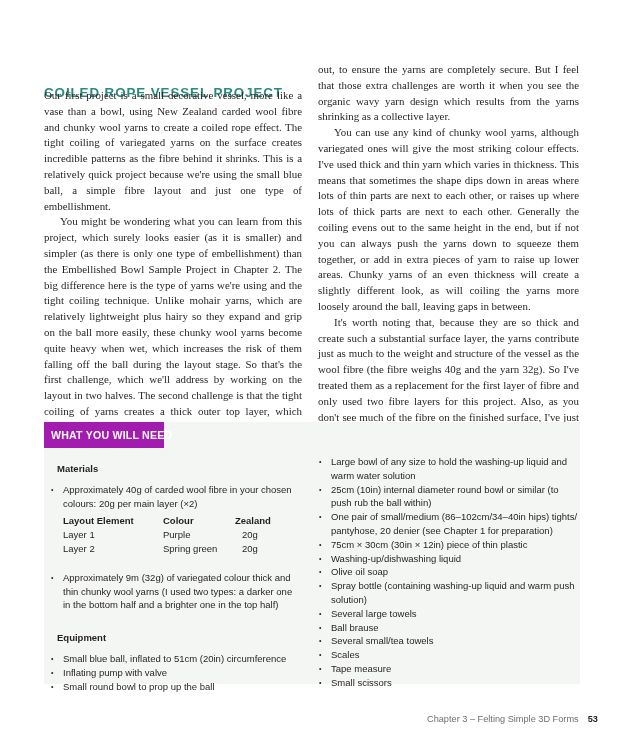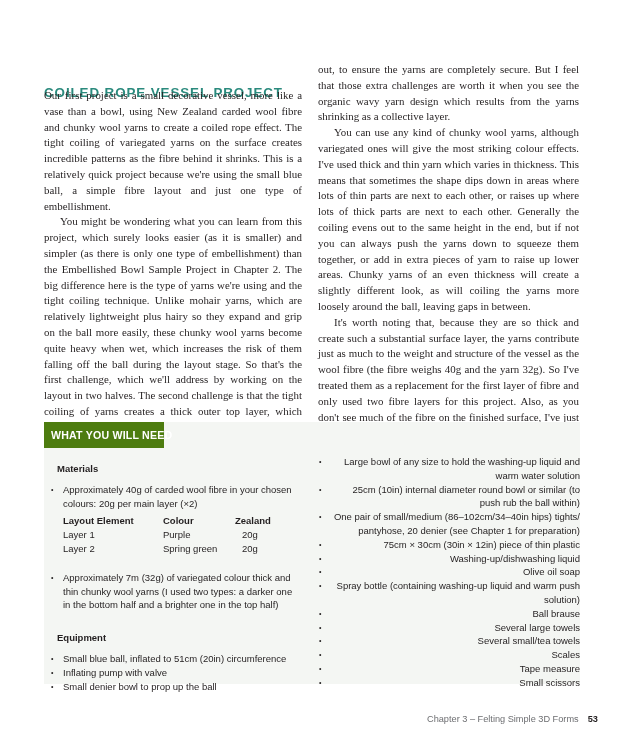--- a/index.html
+++ b/index.html
@@ -24,33 +24,33 @@
   .col.right { left: 318px; top: 62px; width: 261px; }
   .col p { margin: 0; }
   .col p.indent { text-indent: 16px; }
 
   .box {
     position: absolute; left: 44px; top: 422px;
     width: 536px; height: 262px; background: #f4f6f3;
   }
   .box-tab {
     position: absolute; left: 44px; top: 422px;
-    width: 120px; height: 26px; background: #4d7c0f;
+    width: 120px; height: 26px; background: #a21caf;
     color: #ffffff; font-family: "Liberation Sans", sans-serif;
     font-weight: bold; font-size: 10.6px; letter-spacing: 0.2px;
     line-height: 26px; padding-left: 7px; box-sizing: border-box;
     white-space: nowrap;
   }
   .box-col {
     position: absolute;
     font-family: "Liberation Sans", sans-serif;
     font-size: 9.5px; line-height: 13.8px; color: #231f20;
   }
   .box-col.left { left: 50px; top: 455px; width: 250px; }
-  .box-col.right { left: 318px; top: 455px; width: 262px; text-align: right; }
+  .box-col.right { left: 318px; top: 455px; width: 262px; }
   .sub-heading { font-weight: bold; margin: 7px; }
   ul.items { list-style: none; margin: 0; padding: 0; }
   ul.items li {
     position: relative; padding-left: 13px;
   }
   ul.items li::before {
     content: "\2022"; position: absolute; left: 1px; top: 0;
     font-size: 7px;
   }
   table.layout {
@@ -110,42 +110,42 @@
       <td class="c3">20g</td>
     </tr>
     <tr>
       <td class="c1">Layer 2</td>
       <td class="c2">Spring green</td>
       <td class="c3">20g</td>
     </tr>
   </tbody>
     </table>
   <ul class="items">
-    <li>Approximately 7m (32g) of variegated colour thick and thin chunky wool yarns (I used two types: a darker one in the bottom half and a brighter one in the top half)</li>
+    <li>Approximately 9m (32g) of variegated colour thick and thin chunky wool yarns (I used two types: a darker one in the bottom half and a brighter one in the top half)</li>
   </ul>
   <div class="gap"></div>
   <p class="sub-heading">Equipment</p>
   <ul class="items">
     <li>Small blue ball, inflated to 51cm (20in) circumference</li>
     <li>Inflating pump with valve</li>
-    <li>Small denier bowl to prop up the ball</li>
+    <li>Small round bowl to prop up the ball</li>
   </ul>
 </div>
 
 <div class="box-col right">
   <ul class="items">
     <li>Large bowl of any size to hold the washing-up liquid and warm water solution</li>
     <li>25cm (10in) internal diameter round bowl or similar (to push rub the ball within)</li>
     <li>One pair of small/medium (86–102cm/34–40in hips) tights/ pantyhose, 20 denier (see Chapter 1 for preparation)</li>
     <li>75cm × 30cm (30in × 12in) piece of thin plastic</li>
     <li>Washing-up/dishwashing liquid</li>
     <li>Olive oil soap</li>
     <li>Spray bottle (containing washing-up liquid and warm push solution)</li>
+    <li>Several large towels</li>
     <li>Ball brause</li>
-    <li>Several large towels</li>
     <li>Several small/tea towels</li>
     <li>Scales</li>
     <li>Tape measure</li>
     <li>Small scissors</li>
   </ul>
 </div>
 
 <div class="footer">
   <span>Chapter 3 – Felting Simple 3D Forms</span><span class="page">53</span>
 </div>

